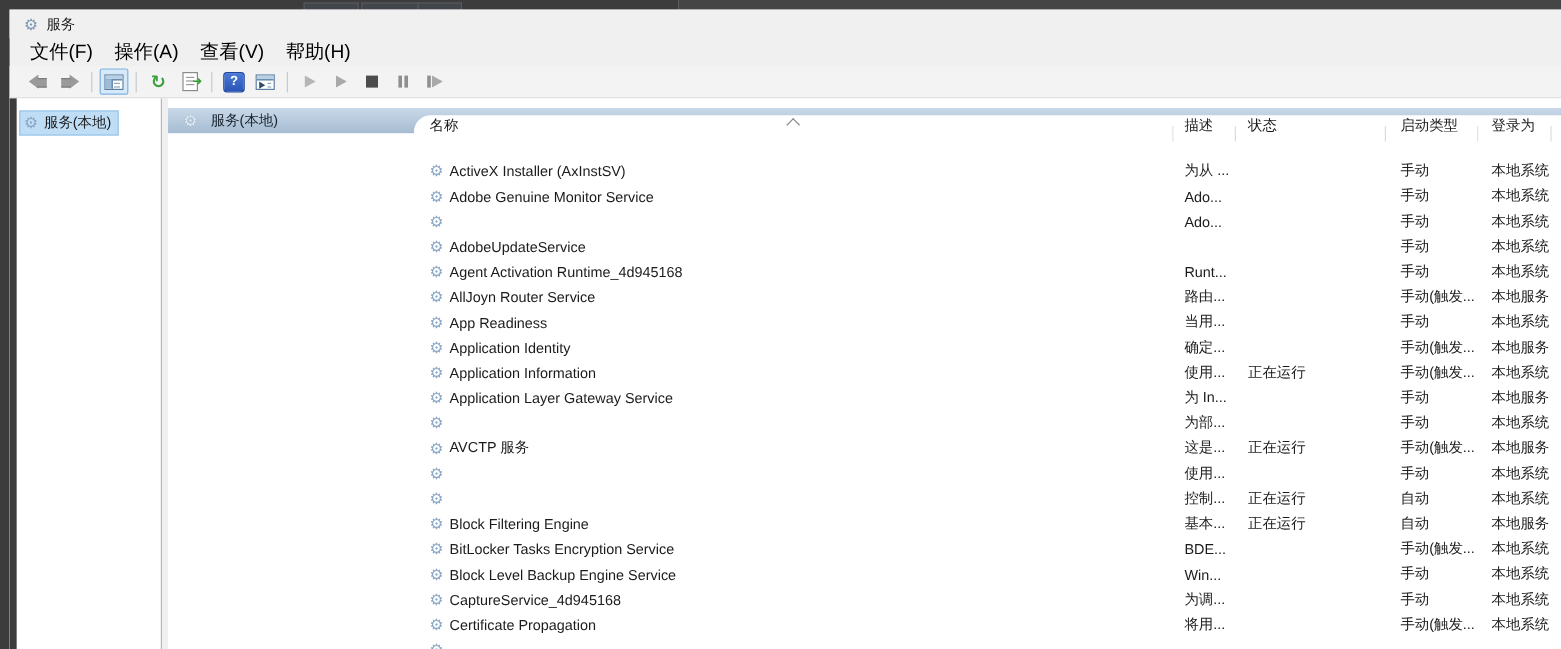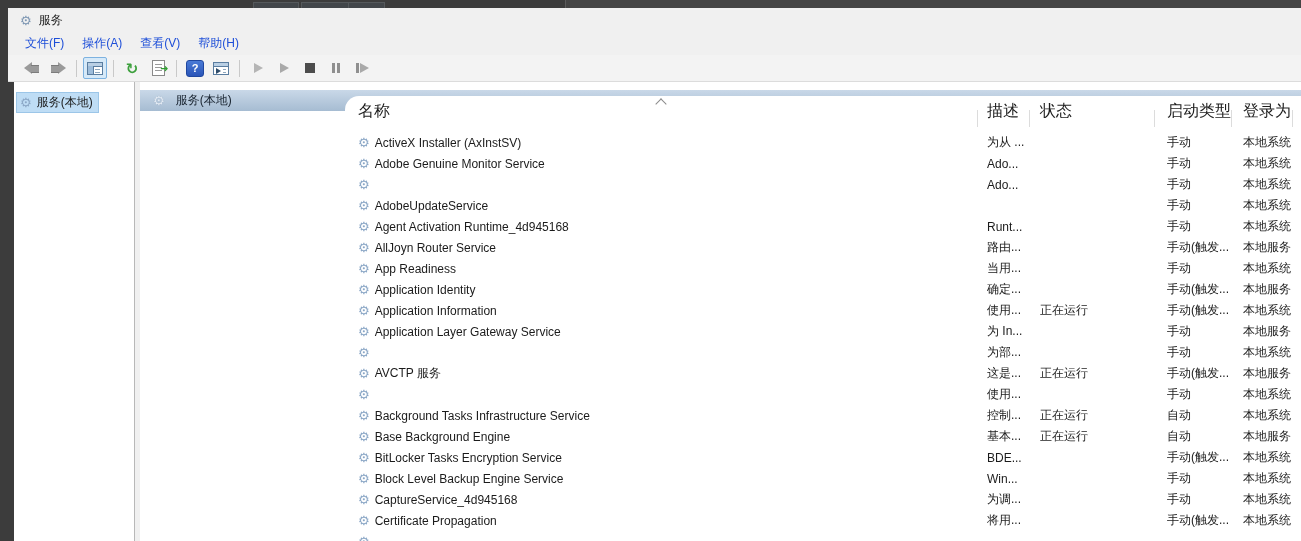--- a/index.html
+++ b/index.html
@@ -18,21 +18,21 @@
   .strip-divider{position:absolute;left:565px;top:0;width:1px;height:8px;background:#5c5c5c}
   .strip-right{position:absolute;left:566px;top:0;right:0;height:8px;background:#454545}
 
   
   .window{position:absolute;left:8px;top:8px;width:1293px;height:533px;background:#f0f0f0}
 
   .titlebar{height:24px;display:flex;align-items:center;padding-left:12px;gap:7px;background:#f0f0f0;font-size:12px;color:#1b1b1b}
   .gear{color:#8ba7c6;font-size:13px;line-height:1}
   .title-gear{color:#7e97b3;font-size:13px}
 
-  .menubar{height:23px;display:flex;padding-left:8px;font-size:12px;color:#1d4ed8}
+  .menubar{height:23px;display:flex;align-items:center;padding-left:8px;font-size:16px;color:#000000}
   .menu-item{padding:3px 9px;cursor:default}
 
   .toolbar{height:26px;display:flex;align-items:center;padding-left:12px;gap:2px;background:#f3f3f3;border-bottom:1px solid #dcdcdc}
   .tbtn{width:22px;height:20px;display:flex;align-items:center;justify-content:center;border:1px solid transparent;border-radius:2px;position:relative}
   .tbtn.active{background:#d6e9f8;border-color:#7db2e0}
   .tsep{width:1px;height:17px;background:#c9c9c9;margin:0 4px}
 
   
   .nav-arrow{width:16px;height:10px;position:relative}
   .nav-arrow .head{position:absolute;top:-1px;width:0;height:0;border-top:6px solid transparent;border-bottom:6px solid transparent}
@@ -68,21 +68,21 @@
   .tree{position:absolute;left:6px;top:0;width:120px;height:100%;background:#fff;border-right:1px solid #b8b8b8}
   .tree-item{margin:10px 0 0 2px;display:flex;align-items:center;gap:5px;font-size:12px;color:#1b1b1b;padding:2px 6px 2px 4px;width:max-content}
   .tree-item.selected{background:#bfddf5;border:1px solid #9cc6e8;padding:1px 5px 1px 3px}
 
   .main{position:absolute;left:132px;top:0;right:0;height:100%;background:#fff;overflow:hidden}
   .band{position:absolute;left:0;top:8px;right:0;height:21px;background:linear-gradient(#c9d8e8,#a6bcd2);display:flex;align-items:center;padding-left:13px;gap:11px;font-size:12px;color:#17222e}
   .band .gear{color:#e3ebf4;text-shadow:0 0 1px #8fa3b8}
   .hint{position:absolute;left:6px;top:37px;font-size:12px;color:#1b1b1b}
 
   .list-panel{position:absolute;left:205px;top:14px;right:0;bottom:0;background:#fff;border-top-left-radius:14px;overflow:hidden}
-  .header-row{height:36px;display:flex;align-items:center;position:relative;font-size:16px;color:#1b1b1b}
+  .header-row{height:36px;display:flex;align-items:flex-start;position:relative;font-size:12px;color:#1b1b1b}
   .hcell{box-sizing:border-box;position:relative;padding-bottom:5px;white-space:nowrap;overflow:hidden}
   .hcell::after{content:"";position:absolute;right:0;top:9px;height:24px;width:1px;background:#dcdcdc}
   .col-name{width:633px;padding-left:13px}
   .col-desc{width:52px;padding-left:9px}
   .col-status{width:125px;padding-left:10px}
   .col-startup{width:77px;padding-left:12px}
   .col-logon{flex:1;padding-left:11px}
   .col-logon::after{right:auto;left:60px}
   .sort-chevron{position:absolute;left:312px;top:4px;width:7px;height:7px;border-left:1px solid #8a8a8a;border-top:1px solid #8a8a8a;transform:rotate(45deg)}
 
@@ -352,32 +352,31 @@
     </div>
     <div class="cell cell-desc">使用...</div>
     <div class="cell cell-status"></div>
     <div class="cell cell-startup">手动</div>
     <div class="cell cell-logon">本地系统</div>
   </div>
 
   <div class="row">
     <div class="cell cell-name">
       <span class="gear">⚙</span>
-      <span>Background Tasks Infrastructure Service</span>
     </div>
     <div class="cell cell-desc">控制...</div>
     <div class="cell cell-status">正在运行</div>
     <div class="cell cell-startup">自动</div>
     <div class="cell cell-logon">本地系统</div>
   </div>
 
   <div class="row">
     <div class="cell cell-name">
       <span class="gear">⚙</span>
-      <span>Base Background Engine</span>
+      <span>Block Filtering Engine</span>
     </div>
     <div class="cell cell-desc">基本...</div>
     <div class="cell cell-status">正在运行</div>
     <div class="cell cell-startup">自动</div>
     <div class="cell cell-logon">本地服务</div>
   </div>
 
   <div class="row">
     <div class="cell cell-name">
       <span class="gear">⚙</span>

